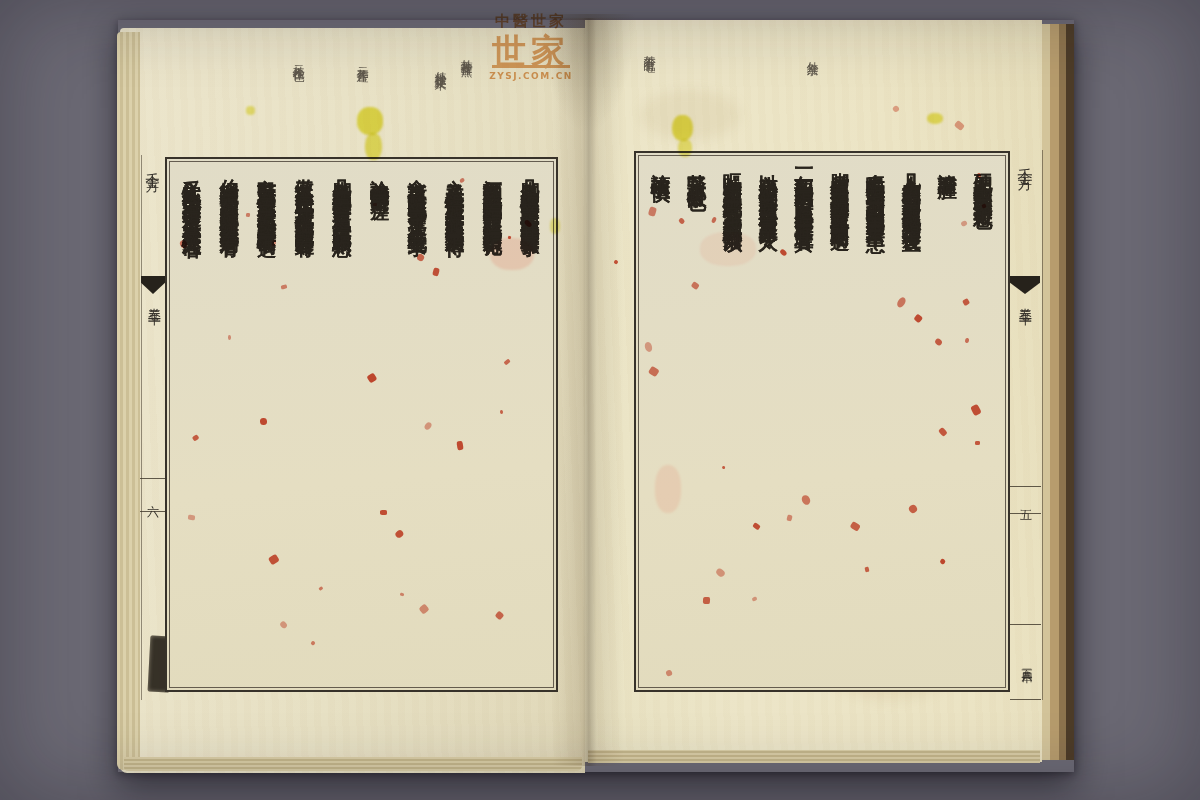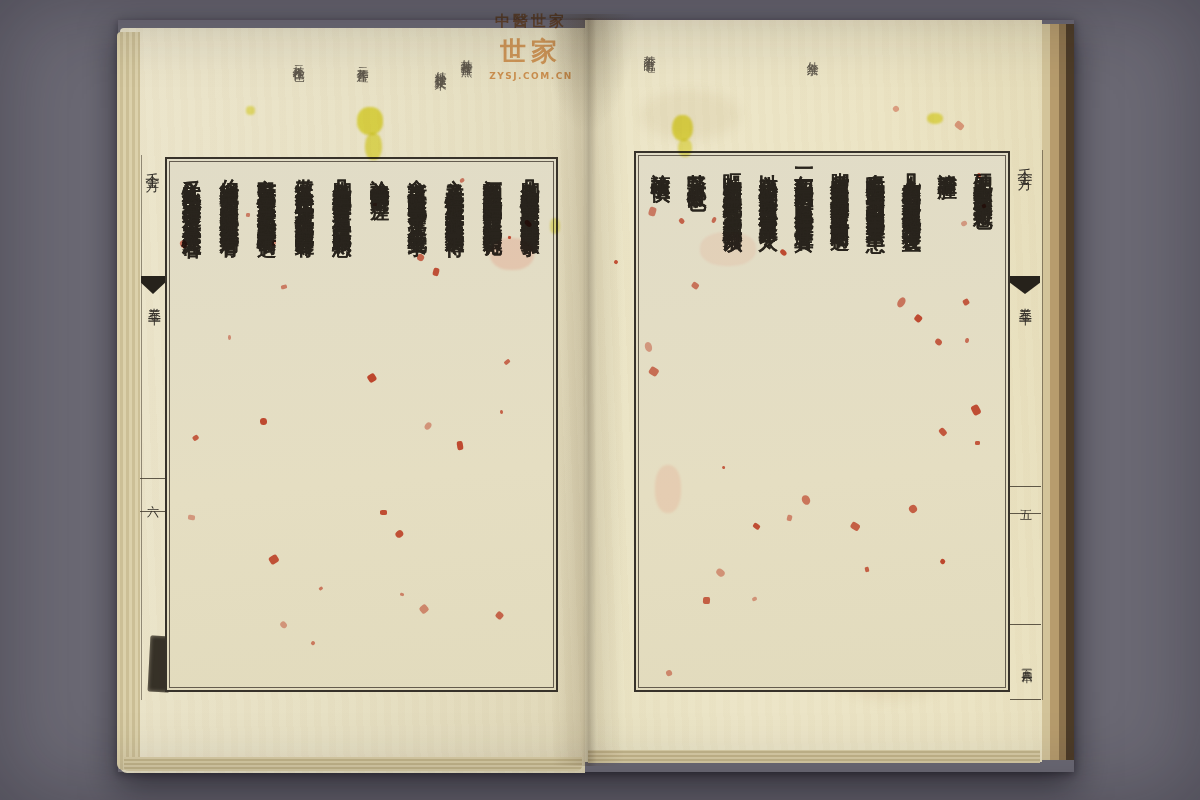--- a/index.html
+++ b/index.html
@@ -54,21 +54,21 @@
   .numbox .vtext{position:static;}
   .stamp{position:absolute;background:#27221a;opacity:.92;border-radius:2px;transform:rotate(3deg);
         box-shadow:inset 0 0 4px rgba(235,225,195,.5);}
   
   .note{position:absolute;writing-mode:vertical-rl;text-orientation:upright;
         font-size:12px;letter-spacing:1.5px;color:#4a433a;opacity:.88;transform:rotate(1.5deg);}
   
   .wm{position:absolute;left:486px;top:12px;width:90px;text-align:center;color:#d8822f;
         mix-blend-mode:multiply;opacity:.85;pointer-events:none;}
   .wm-row1{font-size:15px;font-weight:700;letter-spacing:3px;opacity:.9;}
-  .wm-row2{font-size:26px;font-weight:700;letter-spacing:5px;line-height:40px;opacity:.8;}
+  .wm-row2{font-size:34px;font-weight:700;letter-spacing:5px;line-height:40px;opacity:.8;text-decoration:underline;}
   .wm-row3{font-size:9px;font-weight:700;letter-spacing:1.5px;opacity:.85;
         font-family:"DejaVu Sans","Liberation Sans",sans-serif;}
   .mark{position:absolute;pointer-events:none;mix-blend-mode:multiply;}
 </style>
 </head>
 <body>
 
 <div class="stage">
 
   <div class="book-shadow"></div>

